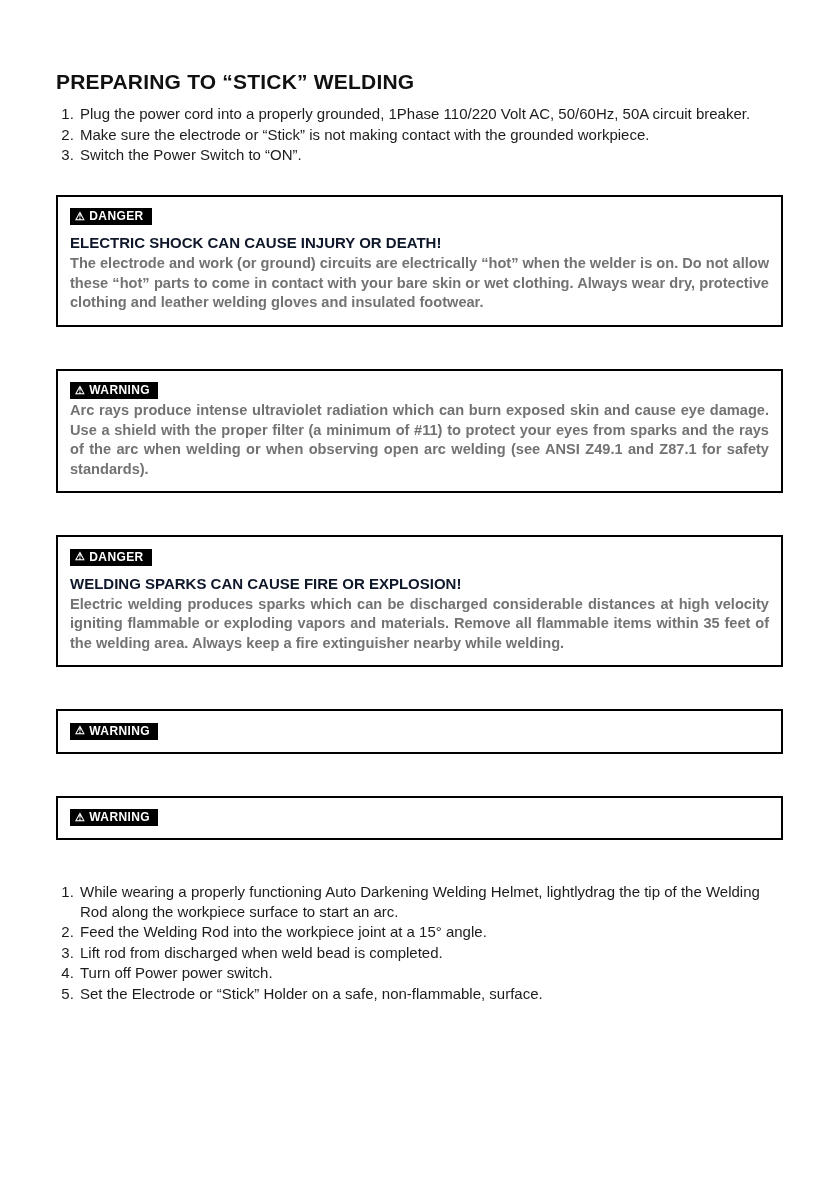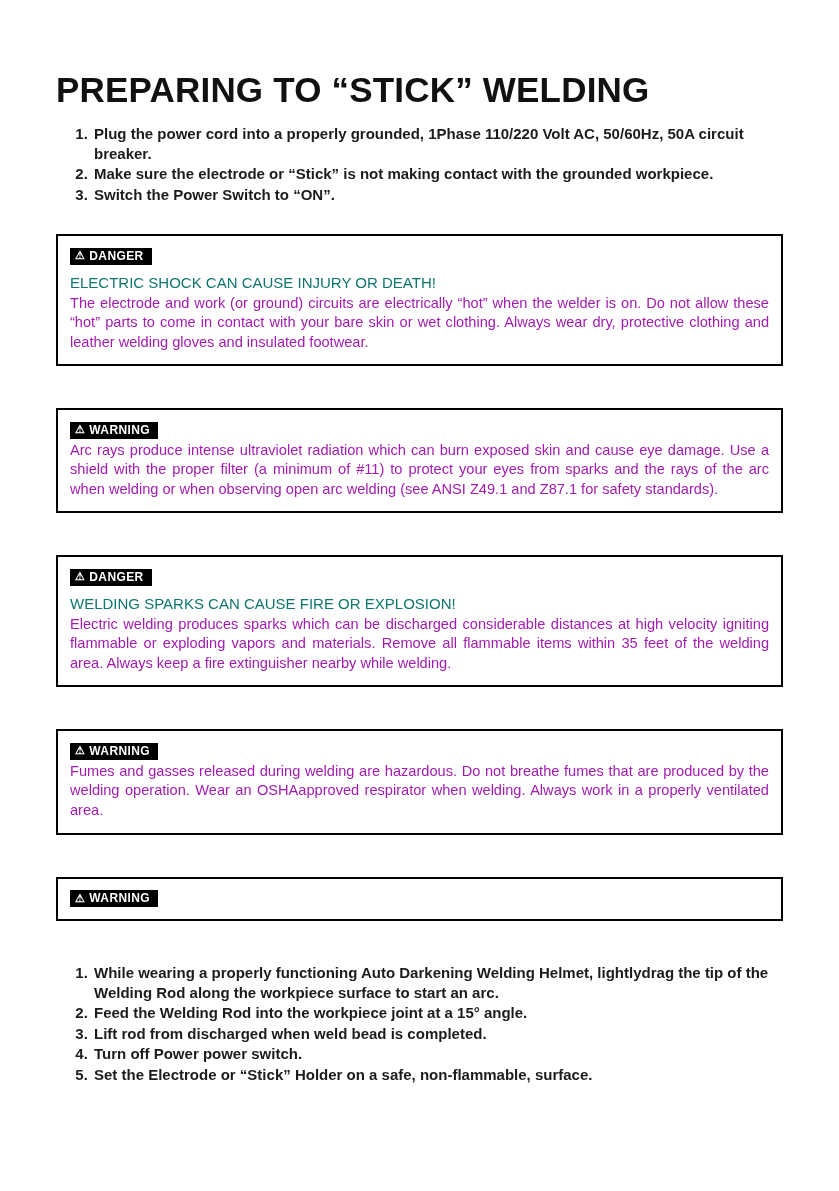--- a/index.html
+++ b/index.html
@@ -12,33 +12,32 @@
     height: 1191px;
     font-family: "Liberation Sans", sans-serif;
     color: #1c1c1c;
     box-sizing: border-box;
   }
   .page {
     padding: 70px 56px 0 56px;
     box-sizing: border-box;
   }
   .doc-title {
-    font-size: 35px;
+    font-size: 21px;
     font-weight: bold;
     margin: 0 0 10px 0;
     letter-spacing: 0.2px;
     color: #111;
   }
   ol.steps {
-    margin: 14px;
+    margin: 0;
     padding-left: 22px;
     font-size: 15px;
     line-height: 1.3;
     color: #1c1c1c;
-    font-weight: bold;
   }
   ol.steps li {
     margin: 1px 0;
     padding-left: 2px;
   }
   .boxes {
     margin-top: 30px;
   }
   .wbox {
     border: 2px solid #000;
@@ -57,31 +56,31 @@
     padding: 2px 8px 3px 5px;
     letter-spacing: 0.4px;
   }
   .badge .tri {
     margin-right: 4px;
     font-size: 11px;
     line-height: 1;
   }
   .wbox h2 {
     font-size: 15px;
-    font-weight: normal;
+    font-weight: bold;
     margin: 9px 0 3px 0;
-    color: #0f766e;
+    color: #0f172a;
   }
   .wbox p {
     font-size: 14.6px;
-    font-weight: normal;
+    font-weight: bold;
     margin: 2px 0 0 0;
     line-height: 1.34;
     text-align: justify;
-    color: #a21caf;
+    color: #737373;
   }
   .closing {
     margin-top: 38px;
   }
 </style>
 </head>
 <body>
 
 <div class="page">
 
@@ -119,21 +118,20 @@
       </span>
       <h2>WELDING SPARKS CAN CAUSE FIRE OR EXPLOSION!</h2>
       <p>Electric welding produces sparks which can be discharged considerable distances at high velocity igniting flammable or exploding vapors and materials. Remove all flammable items within 35 feet of the welding area. Always keep a fire extinguisher nearby while welding.</p>
     </div>
 
     <div class="wbox">
       <span class="badge">
         <span class="tri">⚠</span>
         <span>WARNING</span>
       </span>
-      <p>Fumes and gasses released during welding are hazardous. Do not breathe fumes that are produced by the welding operation. Wear an OSHAapproved respirator when welding. Always work in a properly ventilated area.</p>
     </div>
 
     <div class="wbox">
       <span class="badge">
         <span class="tri">⚠</span>
         <span>WARNING</span>
       </span>
     </div>
 
   </div>

